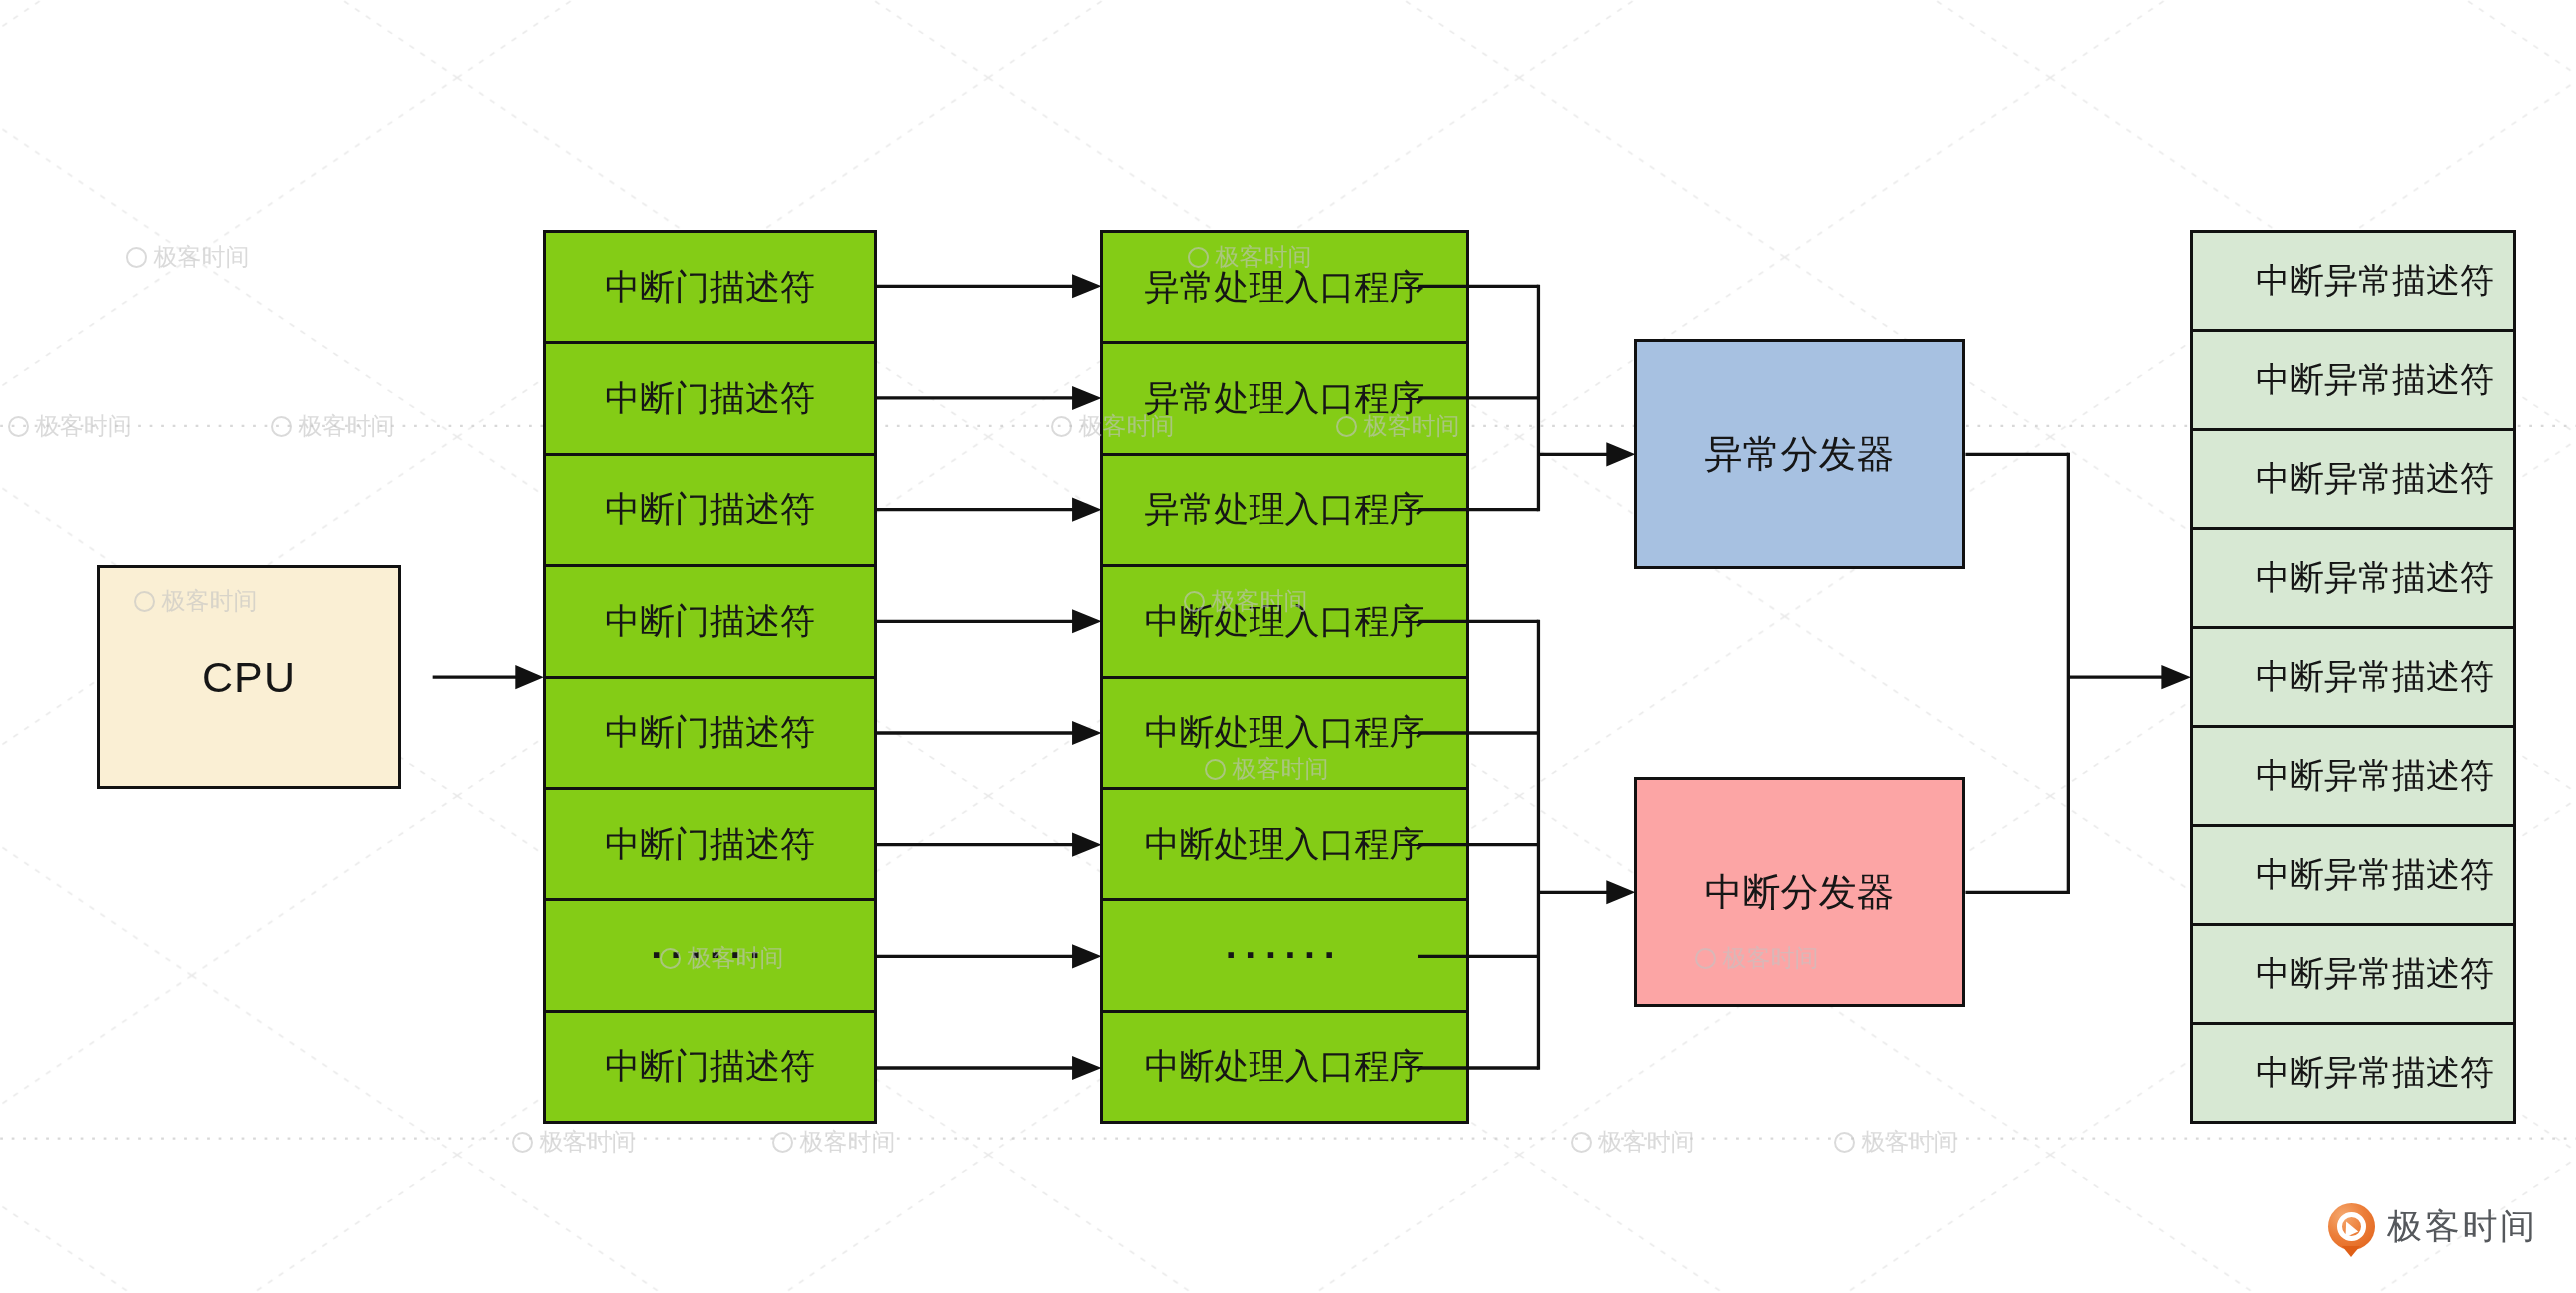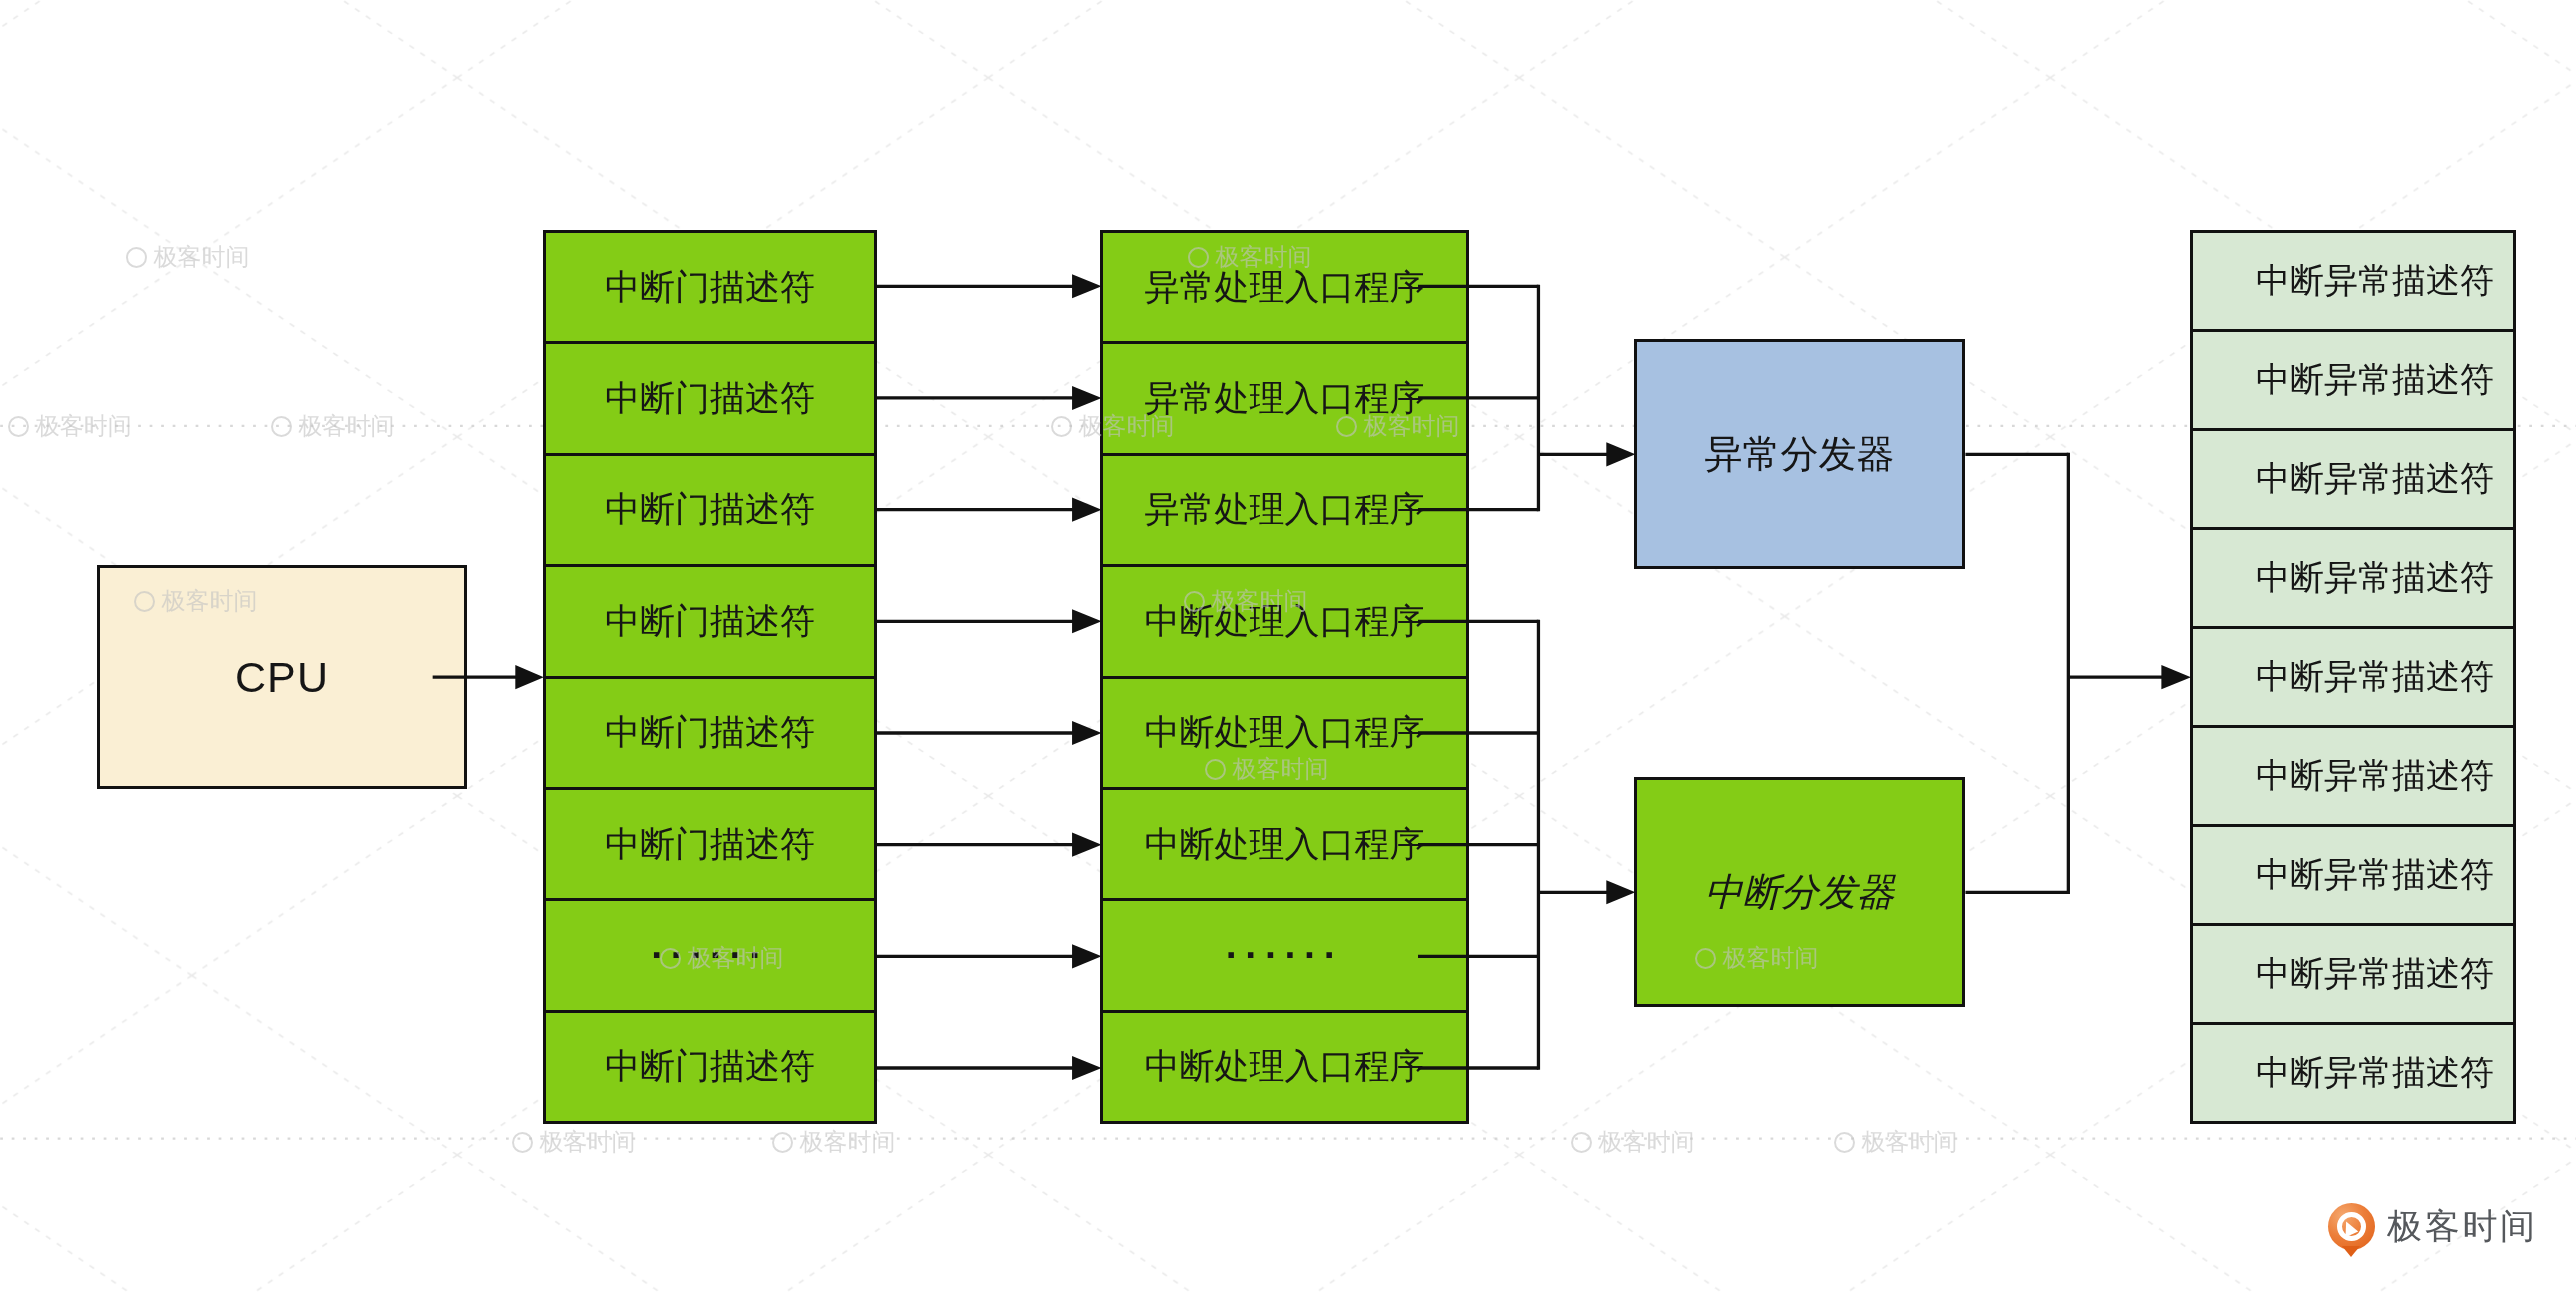--- a/index.html
+++ b/index.html
@@ -12,21 +12,21 @@
     color:#161616;
   }
   .layer{position:absolute;left:0;top:0;width:2576px;height:1293px;}
   
   .box{
     position:absolute;box-sizing:border-box;
     border:3.3px solid #111111;
     display:flex;align-items:center;justify-content:center;
     z-index:2;
   }
-  .cpu{left:97px;top:565px;width:370px;height:224px;font-size:43px;letter-spacing:1.1px;}
+  .cpu{left:97px;top:565px;width:304px;height:224px;font-size:43px;letter-spacing:1.1px;}
   .dispatcher{left:1634px;width:331px;height:230px;font-size:38px;}
   .dispatcher.exc{top:339px;}
   .dispatcher.intr{top:777px;}
   .table{
     position:absolute;box-sizing:border-box;
     border:3.3px solid #111111;background:#84cc16;
     display:flex;flex-direction:column;z-index:2;
   }
   .table .row{
     flex:1;display:flex;align-items:center;justify-content:center;
@@ -113,21 +113,21 @@
       <div class="row">异常处理入口程序</div>
       <div class="row">异常处理入口程序</div>
       <div class="row">中断处理入口程序</div>
       <div class="row">中断处理入口程序</div>
       <div class="row">中断处理入口程序</div>
       <div class="row dots">······</div>
       <div class="row">中断处理入口程序</div>
     </div>
 
   <div class="box dispatcher exc" style="background: rgb(167, 193, 225);">异常分发器</div>
-  <div class="box dispatcher intr" style="background: #84cc16; font-style: italic;">中断分发器</div>
+  <div class="box dispatcher intr" style="background: #fca5a5;">中断分发器</div>
 
   <div class="table descriptor-table">
       <div class="row" style="background: rgb(215, 232, 211);">中断异常描述符</div>
       <div class="row" style="background: rgb(215, 232, 211);">中断异常描述符</div>
       <div class="row" style="background: rgb(215, 232, 211);">中断异常描述符</div>
       <div class="row" style="background: rgb(215, 232, 211);">中断异常描述符</div>
       <div class="row" style="background: rgb(215, 232, 211);">中断异常描述符</div>
       <div class="row" style="background: rgb(215, 232, 211);">中断异常描述符</div>
       <div class="row" style="background: rgb(215, 232, 211);">中断异常描述符</div>
       <div class="row" style="background: rgb(215, 232, 211);">中断异常描述符</div>

